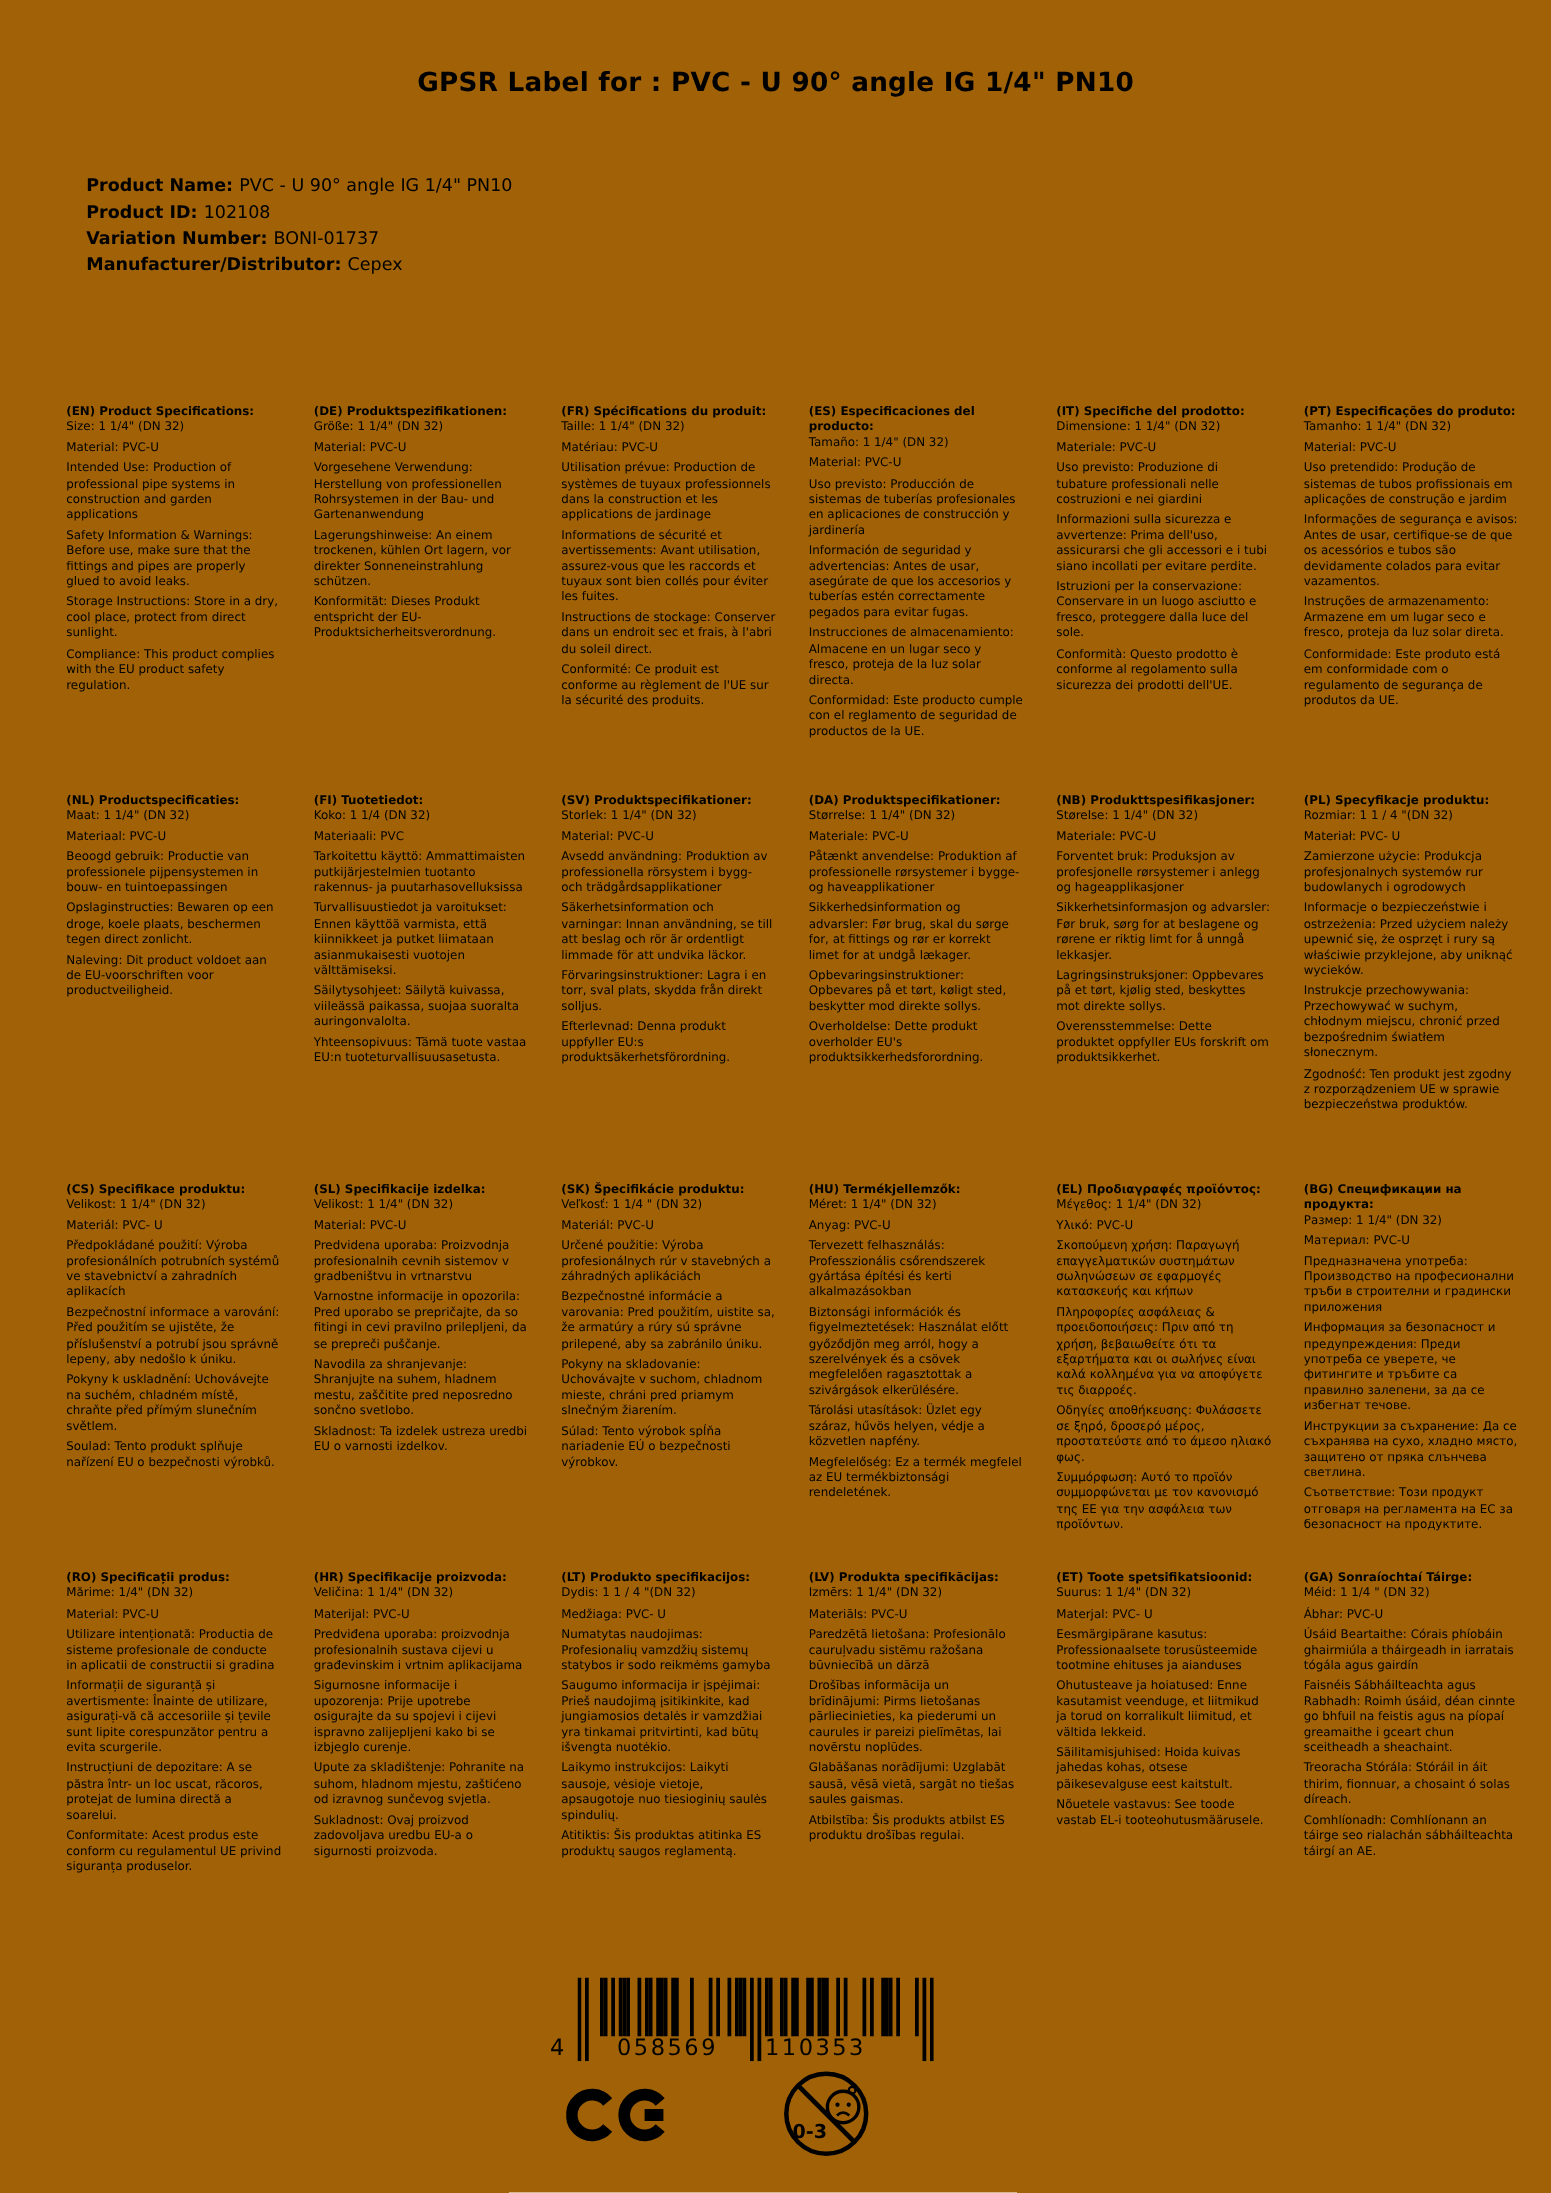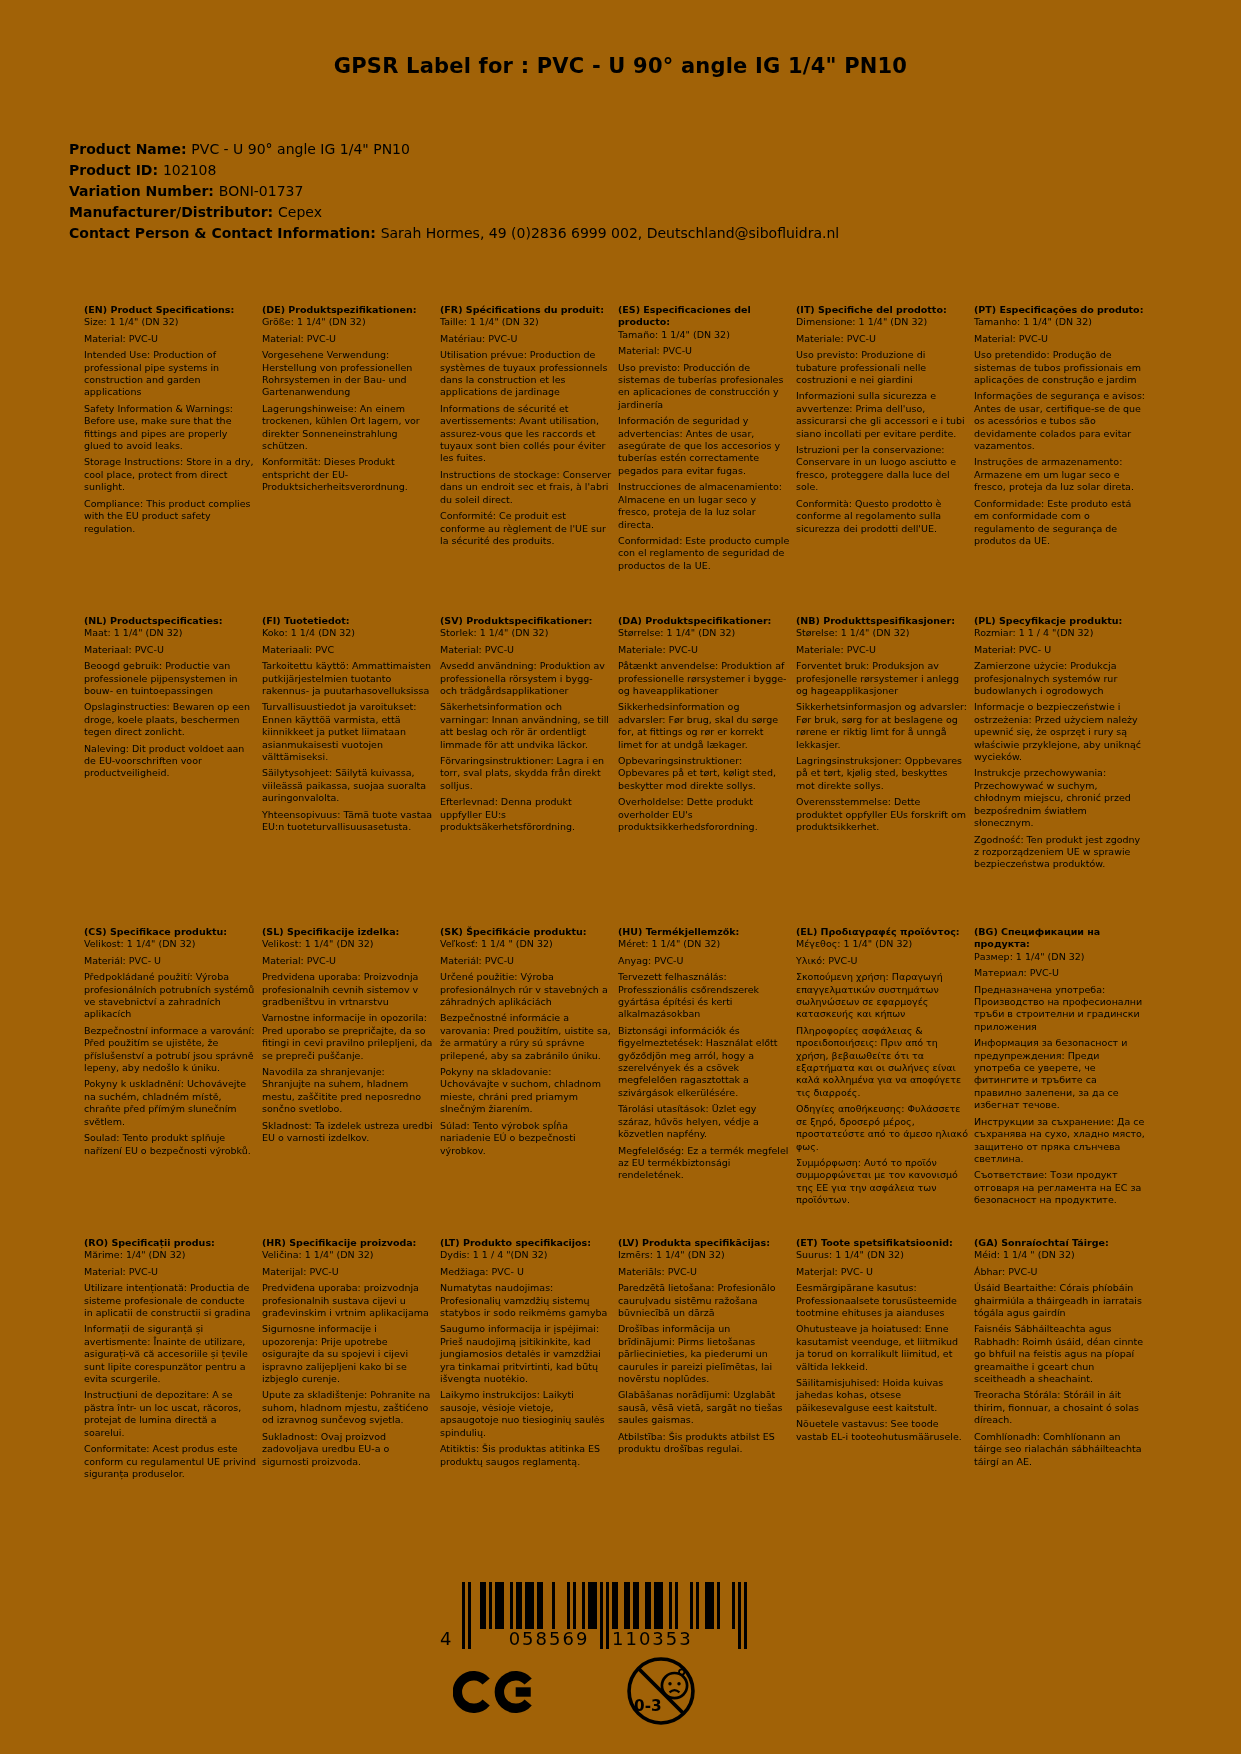--- a/index.html
+++ b/index.html
@@ -9,50 +9,48 @@
     overflow:hidden;
   }
   .title {
     position:absolute; top:54px; left:0; width:100%;
     text-align:center; font-size:21px; font-weight:bold; letter-spacing:0.2px;
   }
   .info { position:absolute; top:139px; left:52px; font-size:14px; line-height:21px; }
   .info-row { white-space:nowrap;margin-left:17px; }
   .info-label { font-weight:bold; }
   .grid {
-    position:absolute; top:304px; left:53px;
-    display:grid; grid-template-columns:repeat(6,172px); column-gap:6px;
+    position:absolute; top:324px; left:53px;
+    display:grid; grid-template-columns:repeat(6,172px); column-gap:26px;
     grid-auto-rows:311px;
-    margin-left:31px;
   }
   .block { font-size:9.5px; line-height:12.4px; overflow:visible; overflow-wrap:anywhere; }
   .block-header { font-weight:bold; }
   .block p { margin:4px 0 0 0; }
   .block p.first { margin:0; }
   .barcode { position:absolute; left:440px; top:1582px; width:310px; height:70px; }
   .bc-first { position:absolute; left:0; top:46px; font-size:18px; }
   .bc-bars { position:absolute; left:22px; top:0; }
-  .bc-left  { position:absolute; left:46px;  top:46px; width:126px; text-align:center; font-size:18px; letter-spacing:2px; }
+  .bc-left  { position:absolute; left:31px;  top:46px; width:126px; text-align:center; font-size:18px; letter-spacing:2px; }
   .bc-right { position:absolute; left:172px; top:46px; width:126px; text-align:left; font-size:18px; letter-spacing:2px; }
   .ce-mark { position:absolute; left:453px; top:1663px; }
   .age-warning { position:absolute; left:625px; top:1655px; }
   svg { display:block; }
 </style>
 </head>
 <body>
 
 <div class="page">
   <div class="title">GPSR Label for : PVC - U 90° angle IG 1/4" PN10</div>
 
   <div class="info">
       <div class="info-row"><span class="info-label">Product Name: </span><span class="info-value">PVC - U 90° angle IG 1/4" PN10</span></div>
       <div class="info-row"><span class="info-label">Product ID: </span><span class="info-value">102108</span></div>
       <div class="info-row"><span class="info-label">Variation Number: </span><span class="info-value">BONI-01737</span></div>
       <div class="info-row"><span class="info-label">Manufacturer/Distributor: </span><span class="info-value">Cepex</span></div>
-      <div class="info-row"><span class="info-label">Contact Person &amp; Contact Information: </span><span class="info-value">Sarah Hormes, 49 (0)2836 6999 002, Deutschland@sibofluidra.nl</span></div>
     </div>
 
   <div class="grid">
       <div class="block">
         <div class="block-header">(EN) Product Specifications:</div>
         <p class="first">Size: 1 1/4" (DN 32)</p>
         <p>Material: PVC-U</p>
         <p>Intended Use: Production of professional pipe systems in construction and garden applications</p>
         <p>Safety Information &amp; Warnings: Before use, make sure that the fittings and pipes are properly glued to avoid leaks.</p>
         <p>Storage Instructions: Store in a dry, cool place, protect from direct sunlight.</p>

